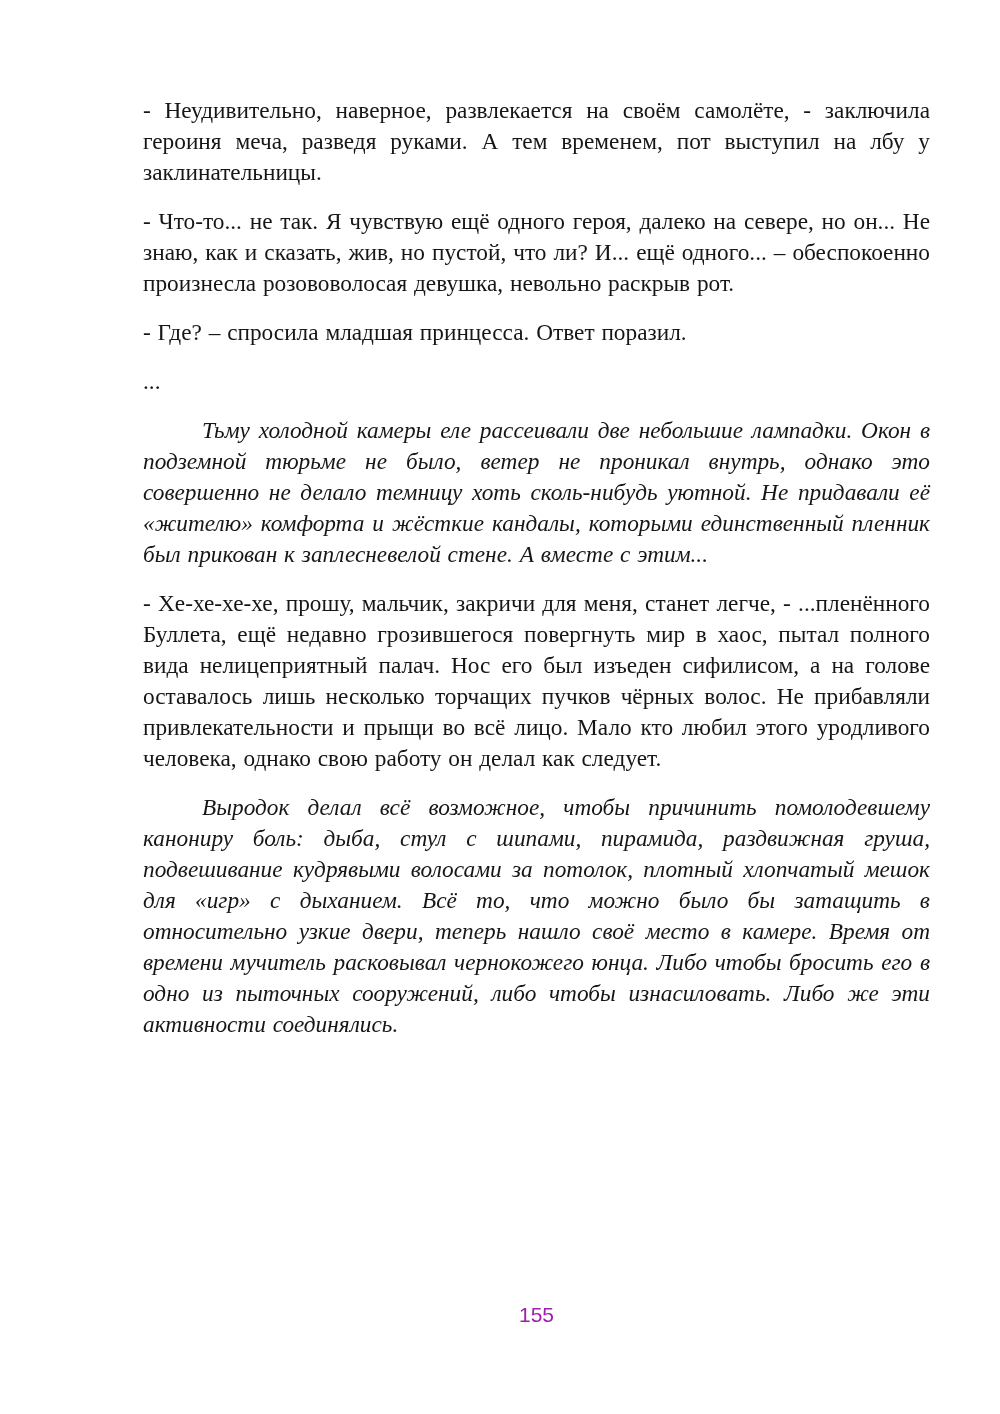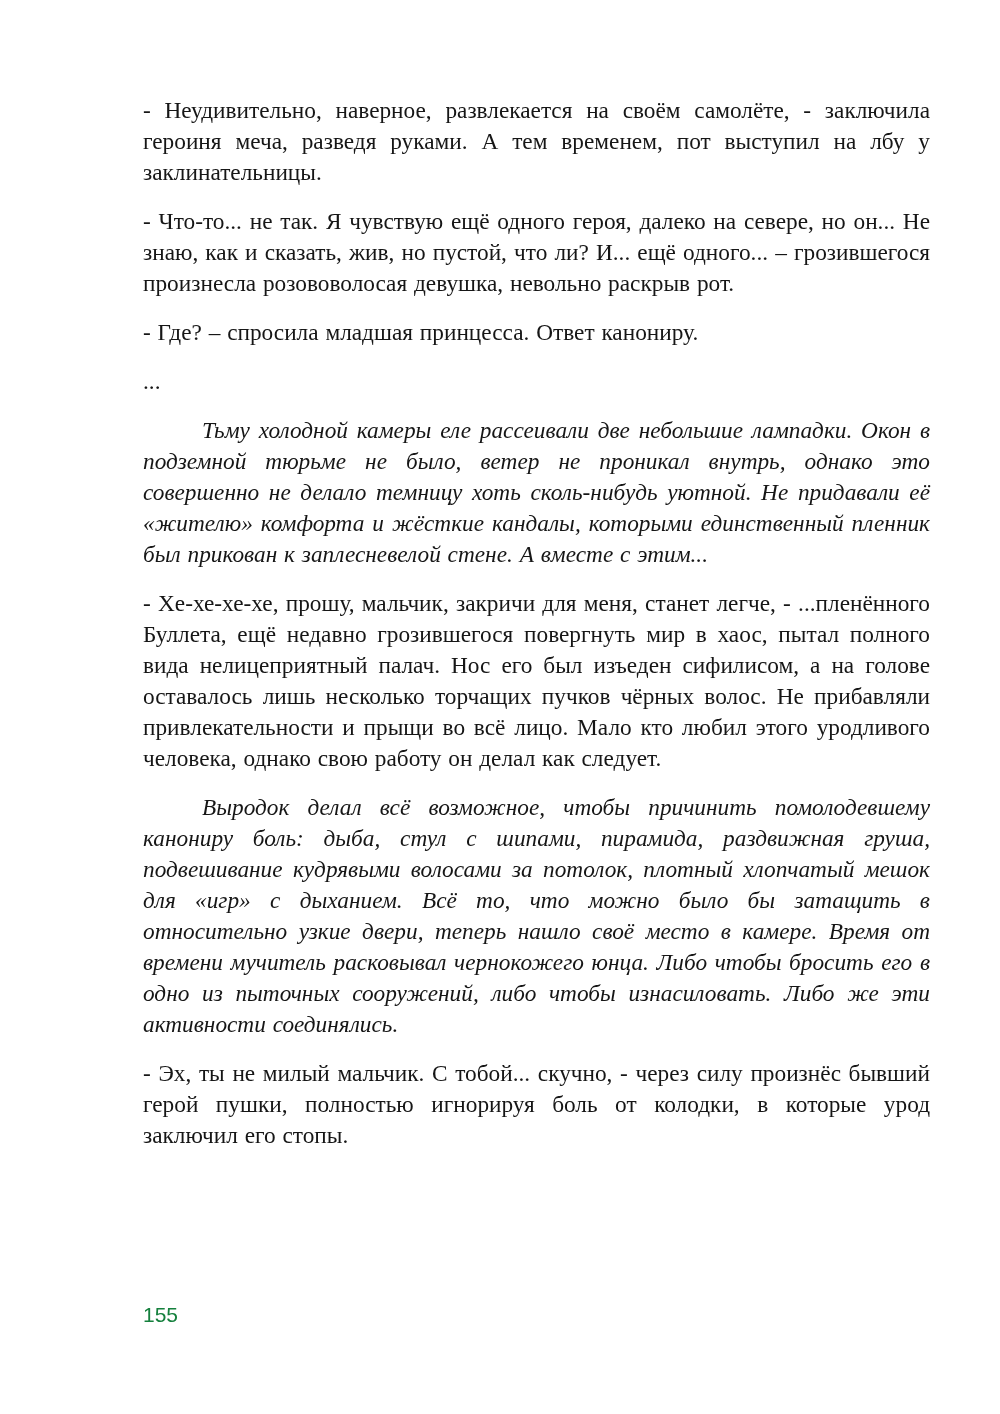--- a/index.html
+++ b/index.html
@@ -31,34 +31,34 @@
     font-style: italic;
   }
   .page p.justify-last {
     text-align-last: justify;
   }
   .page-number {
     position: absolute;
     left: 143px;
     top: 1303px;
     width: 787px;
+    text-align: center;
     font-family: "Liberation Sans", "DejaVu Sans", sans-serif;
     font-size: 21px;
     line-height: 24px;
-    color: #15803d;
+    color: #a21caf;
   }
 </style>
 </head>
 <body>
 
 <div class="page">
   <div>
     <p>- Неудивительно, наверное, развлекается на своём самолёте, - заключила героиня меча, разведя руками. А тем временем, пот выступил на лбу у заклинательницы.</p>
-    <p>- Что-то... не так. Я чувствую ещё одного героя, далеко на севере, но он... Не знаю, как и сказать, жив, но пустой, что ли? И... ещё одного... – грозившегося произнесла розововолосая девушка, невольно раскрыв рот.</p>
-    <p>- Где? – спросила младшая принцесса. Ответ канониру.</p>
+    <p>- Что-то... не так. Я чувствую ещё одного героя, далеко на севере, но он... Не знаю, как и сказать, жив, но пустой, что ли? И... ещё одного... – обеспокоенно произнесла розововолосая девушка, невольно раскрыв рот.</p>
+    <p>- Где? – спросила младшая принцесса. Ответ поразил.</p>
     <p>...</p>
     <p class="indent">Тьму холодной камеры еле рассеивали две небольшие лампадки. Окон в подземной тюрьме не было, ветер не проникал внутрь, однако это совершенно не делало темницу хоть сколь-нибудь уютной. Не придавали её «жителю» комфорта и жёсткие кандалы, которыми единственный пленник был прикован к заплесневелой стене. А вместе с этим...</p>
     <p>- Хе-хе-хе-хе, прошу, мальчик, закричи для меня, станет легче, - ...пленённого Буллета, ещё недавно грозившегося повергнуть мир в хаос, пытал полного вида нелицеприятный палач. Нос его был изъеден сифилисом, а на голове оставалось лишь несколько торчащих пучков чёрных волос. Не прибавляли привлекательности и прыщи во всё лицо. Мало кто любил этого уродливого человека, однако свою работу он делал как следует.</p>
     <p class="indent">Выродок делал всё возможное, чтобы причинить помолодевшему канониру боль: дыба, стул с шипами, пирамида, раздвижная груша, подвешивание кудрявыми волосами за потолок, плотный хлопчатый мешок для «игр» с дыханием. Всё то, что можно было бы затащить в относительно узкие двери, теперь нашло своё место в камере. Время от времени мучитель расковывал чернокожего юнца. Либо чтобы бросить его в одно из пыточных сооружений, либо чтобы изнасиловать. Либо же эти активности соединялись.</p>
-    <p>- Эх, ты не милый мальчик. С тобой... скучно, - через силу произнёс бывший герой пушки, полностью игнорируя боль от колодки, в которые урод заключил его стопы.</p>
   </div>
   <div class="page-number">155</div>
 </div>
 
 </body></html>

